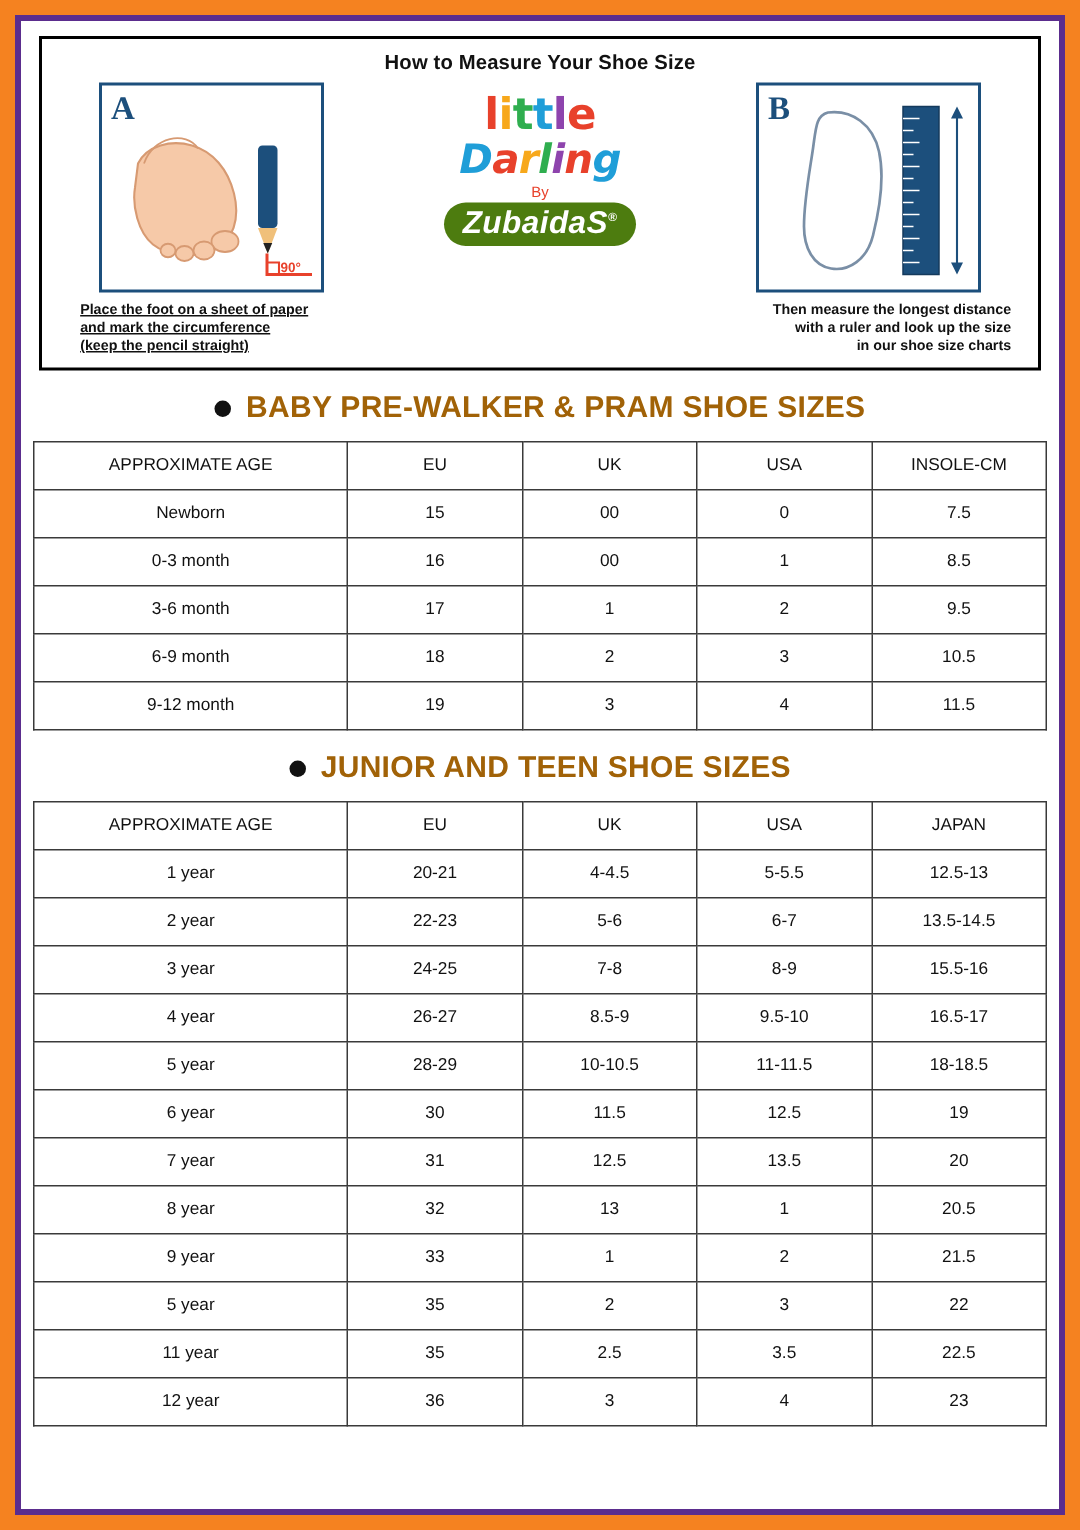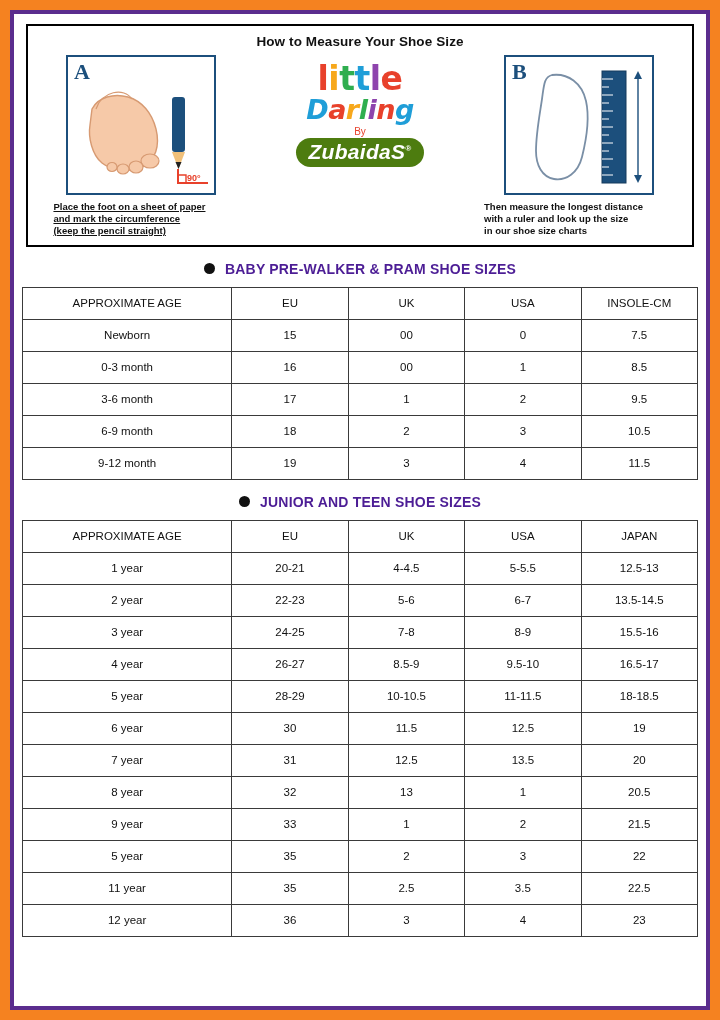--- a/index.html
+++ b/index.html
@@ -75,38 +75,38 @@
     font-size: 22px; font-weight: bold;
     color: #1c4f7c;
     font-family: "Liberation Serif", serif;
   }
   .caption {
     font-size: 9.5px;
     line-height: 1.25;
     font-weight: bold;
     color: #111;
     margin-top: 6px;
-    text-align: left;
+    text-align: right;
     width: 190px;
   }
   .caption.left { text-align: left; width: 175px; }
 
   
   .logo-col {
     width: 34%;
     display: flex;
     flex-direction: column;
     align-items: center;
     justify-content: center;
     padding-top: 8px;
   }
   .logo-little {
     font-family: "DejaVu Sans", sans-serif;
     font-weight: bold;
-    font-size: 33px;
+    font-size: 29px;
     line-height: 0.95;
     letter-spacing: -0.5px;
   }
   .logo-darling {
     font-family: "DejaVu Sans", sans-serif;
     font-weight: bold;
     font-style: italic;
     font-size: 27px;
     line-height: 1.0;
     letter-spacing: -0.5px;
@@ -146,23 +146,23 @@
     gap: 10px;
     margin: 14px 0 10px 0;
   }
   .bullet-dot {
     width: 11px; height: 11px;
     border-radius: 50%;
     background: #111;
     display: inline-block;
   }
   .section-heading-text {
-    font-size: 14px;
-    font-weight: bold;
-    color: #4c1d95;
+    font-size: 20px;
+    font-weight: bold;
+    color: #a16207;
     letter-spacing: .2px;
   }
 
   
   table.size-table {
     width: 100%;
     border-collapse: collapse;
     table-layout: fixed;
   }
   table.size-table th,

